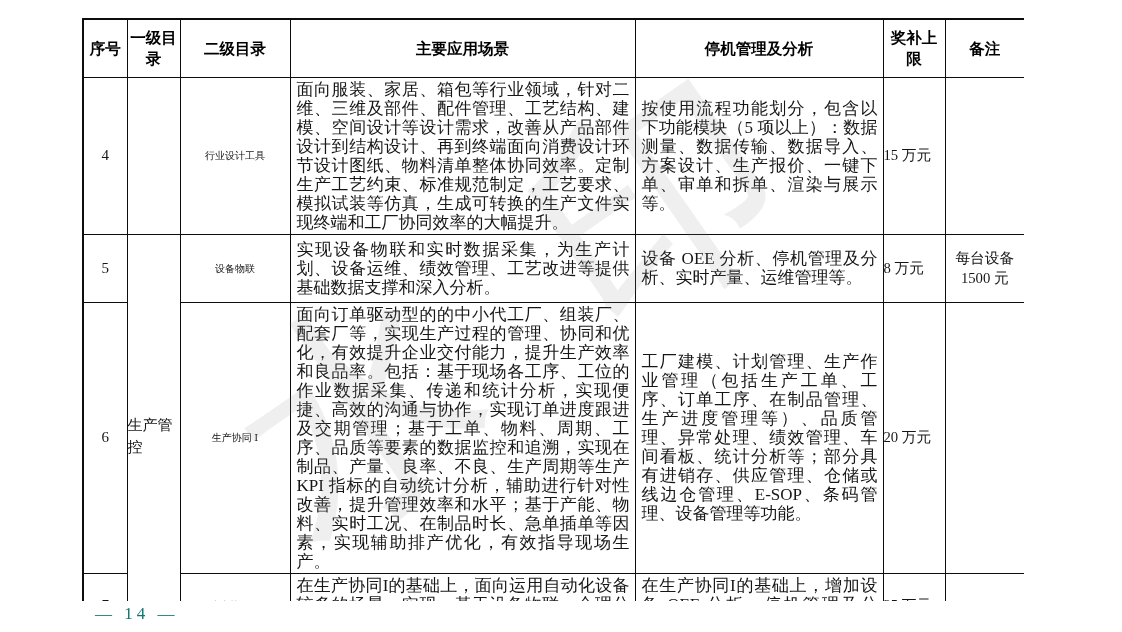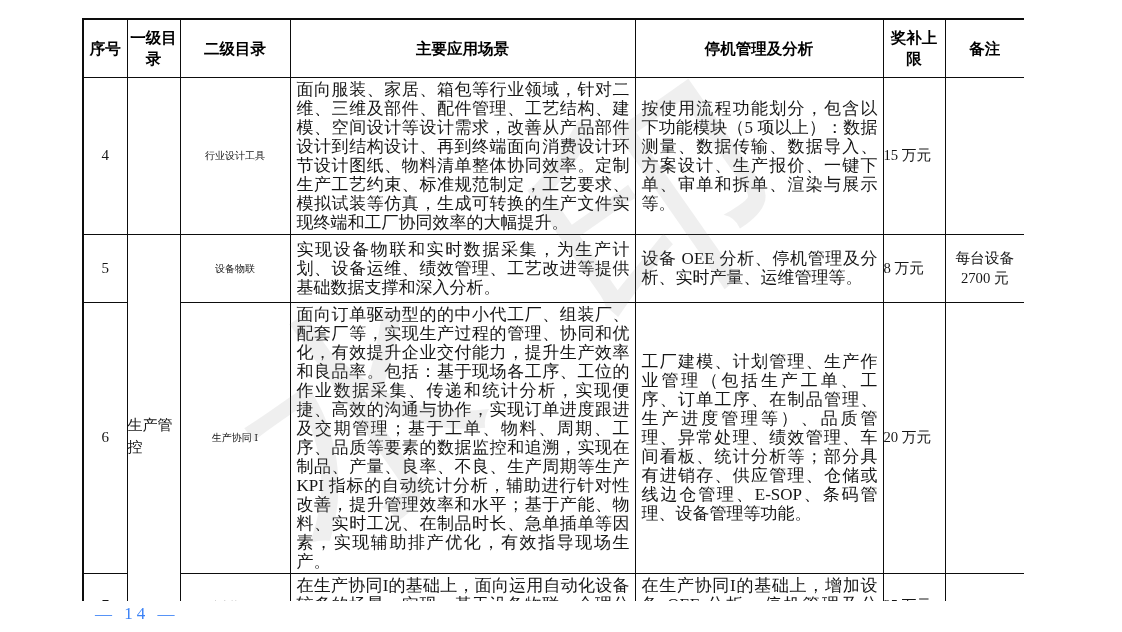--- a/index.html
+++ b/index.html
@@ -49,21 +49,21 @@
     display:flex;align-items:center;justify-content:center;
     transform:rotate(-35deg);
     font-size:235px;letter-spacing:130px;text-indent:130px;
     color:rgba(130,130,130,0.13);
     z-index:2;pointer-events:none;white-space:nowrap;
     font-family:"Liberation Serif","DejaVu Serif",serif;
   }
   
   .pageno{
     position:absolute;left:95px;top:604px;
-    font-size:17px;letter-spacing:4px;color:#3b82f6;z-index:1;
+    font-size:17px;letter-spacing:4px;color:#0f766e;z-index:1;
   }
 </style>
 </head>
 <body>
 
 <div class="page">
 
   <div class="tbl-wrap">
     <table class="catalog">
       <colgroup>
@@ -104,21 +104,21 @@
           <td class="c-no">5</td>
           <td class="c-l1" rowspan="3">生产管控</td>
           <td class="c-l2">设备物联</td>
           <td class="c-sc">
               <div class="txt">实现设备物联和实时数据采集，为生产计划、设备运维、绩效管理、工艺改进等提供基础数据支撑和深入分析。</div>
             </td>
           <td class="c-mo">
               <div class="txt">设备 OEE 分析、停机管理及分析、实时产量、运维管理等。</div>
             </td>
           <td class="c-rw">8 万元</td>
-          <td class="c-rm">每台设备 2700 元</td>
+          <td class="c-rm">每台设备 1500 元</td>
         </tr>
         <tr class="r6">
           <td class="c-no">6</td>
           <td class="c-l2">生产协同 Ⅰ</td>
           <td class="c-sc">
               <div class="txt">面向订单驱动型的的中小代工厂、组装厂、配套厂等，实现生产过程的管理、协同和优化，有效提升企业交付能力，提升生产效率和良品率。包括：基于现场各工序、工位的作业数据采集、传递和统计分析，实现便捷、高效的沟通与协作，实现订单进度跟进及交期管理；基于工单、物料、周期、工序、品质等要素的数据监控和追溯，实现在制品、产量、良率、不良、生产周期等生产 KPI 指标的自动统计分析，辅助进行针对性改善，提升管理效率和水平；基于产能、物料、实时工况、在制品时长、急单插单等因素，实现辅助排产优化，有效指导现场生产。</div>
             </td>
           <td class="c-mo">
               <div class="txt">工厂建模、计划管理、生产作业管理（包括生产工单、工序、订单工序、在制品管理、生产进度管理等）、品质管理、异常处理、绩效管理、车间看板、统计分析等；部分具有进销存、供应管理、仓储或线边仓管理、E-SOP、条码管理、设备管理等功能。</div>
             </td>

